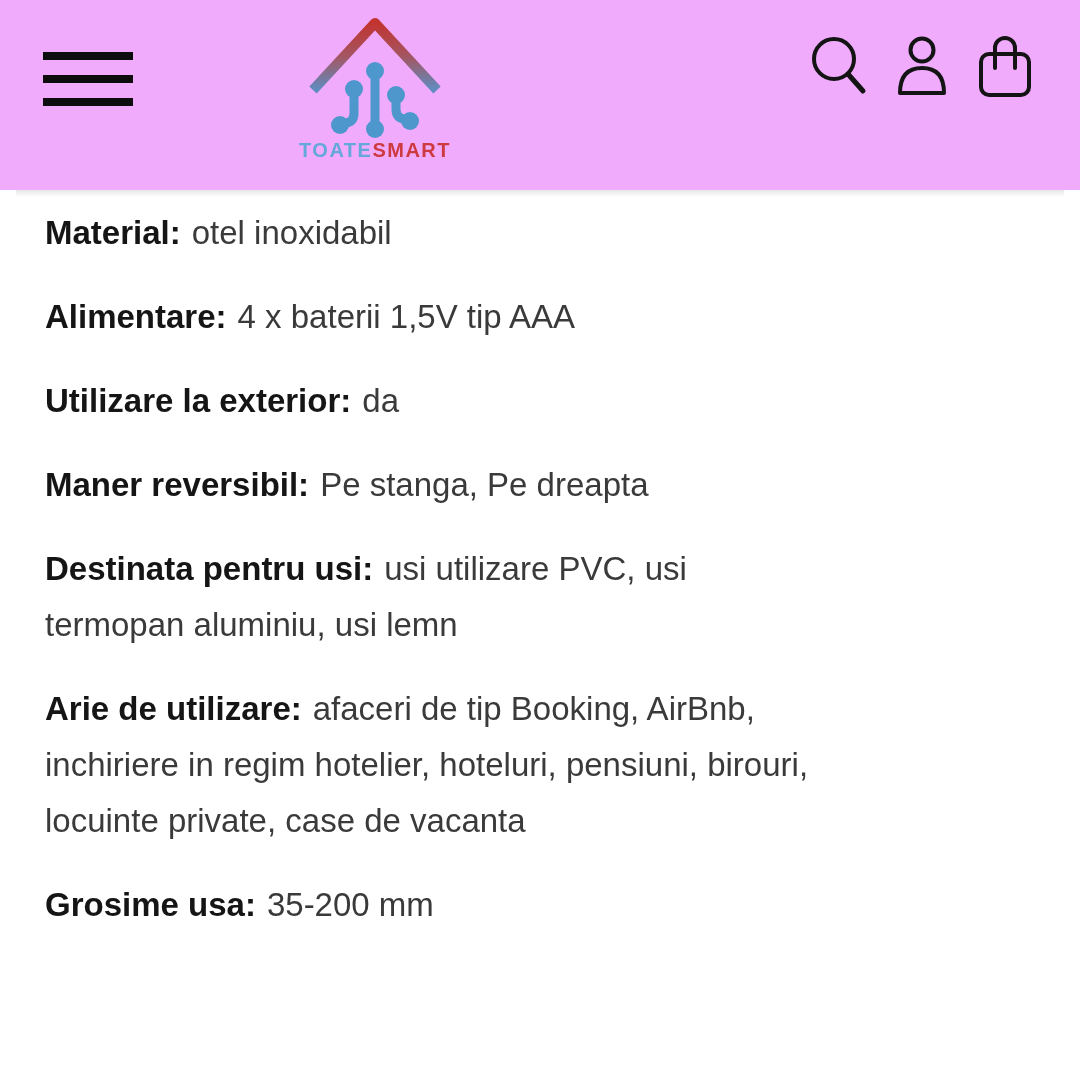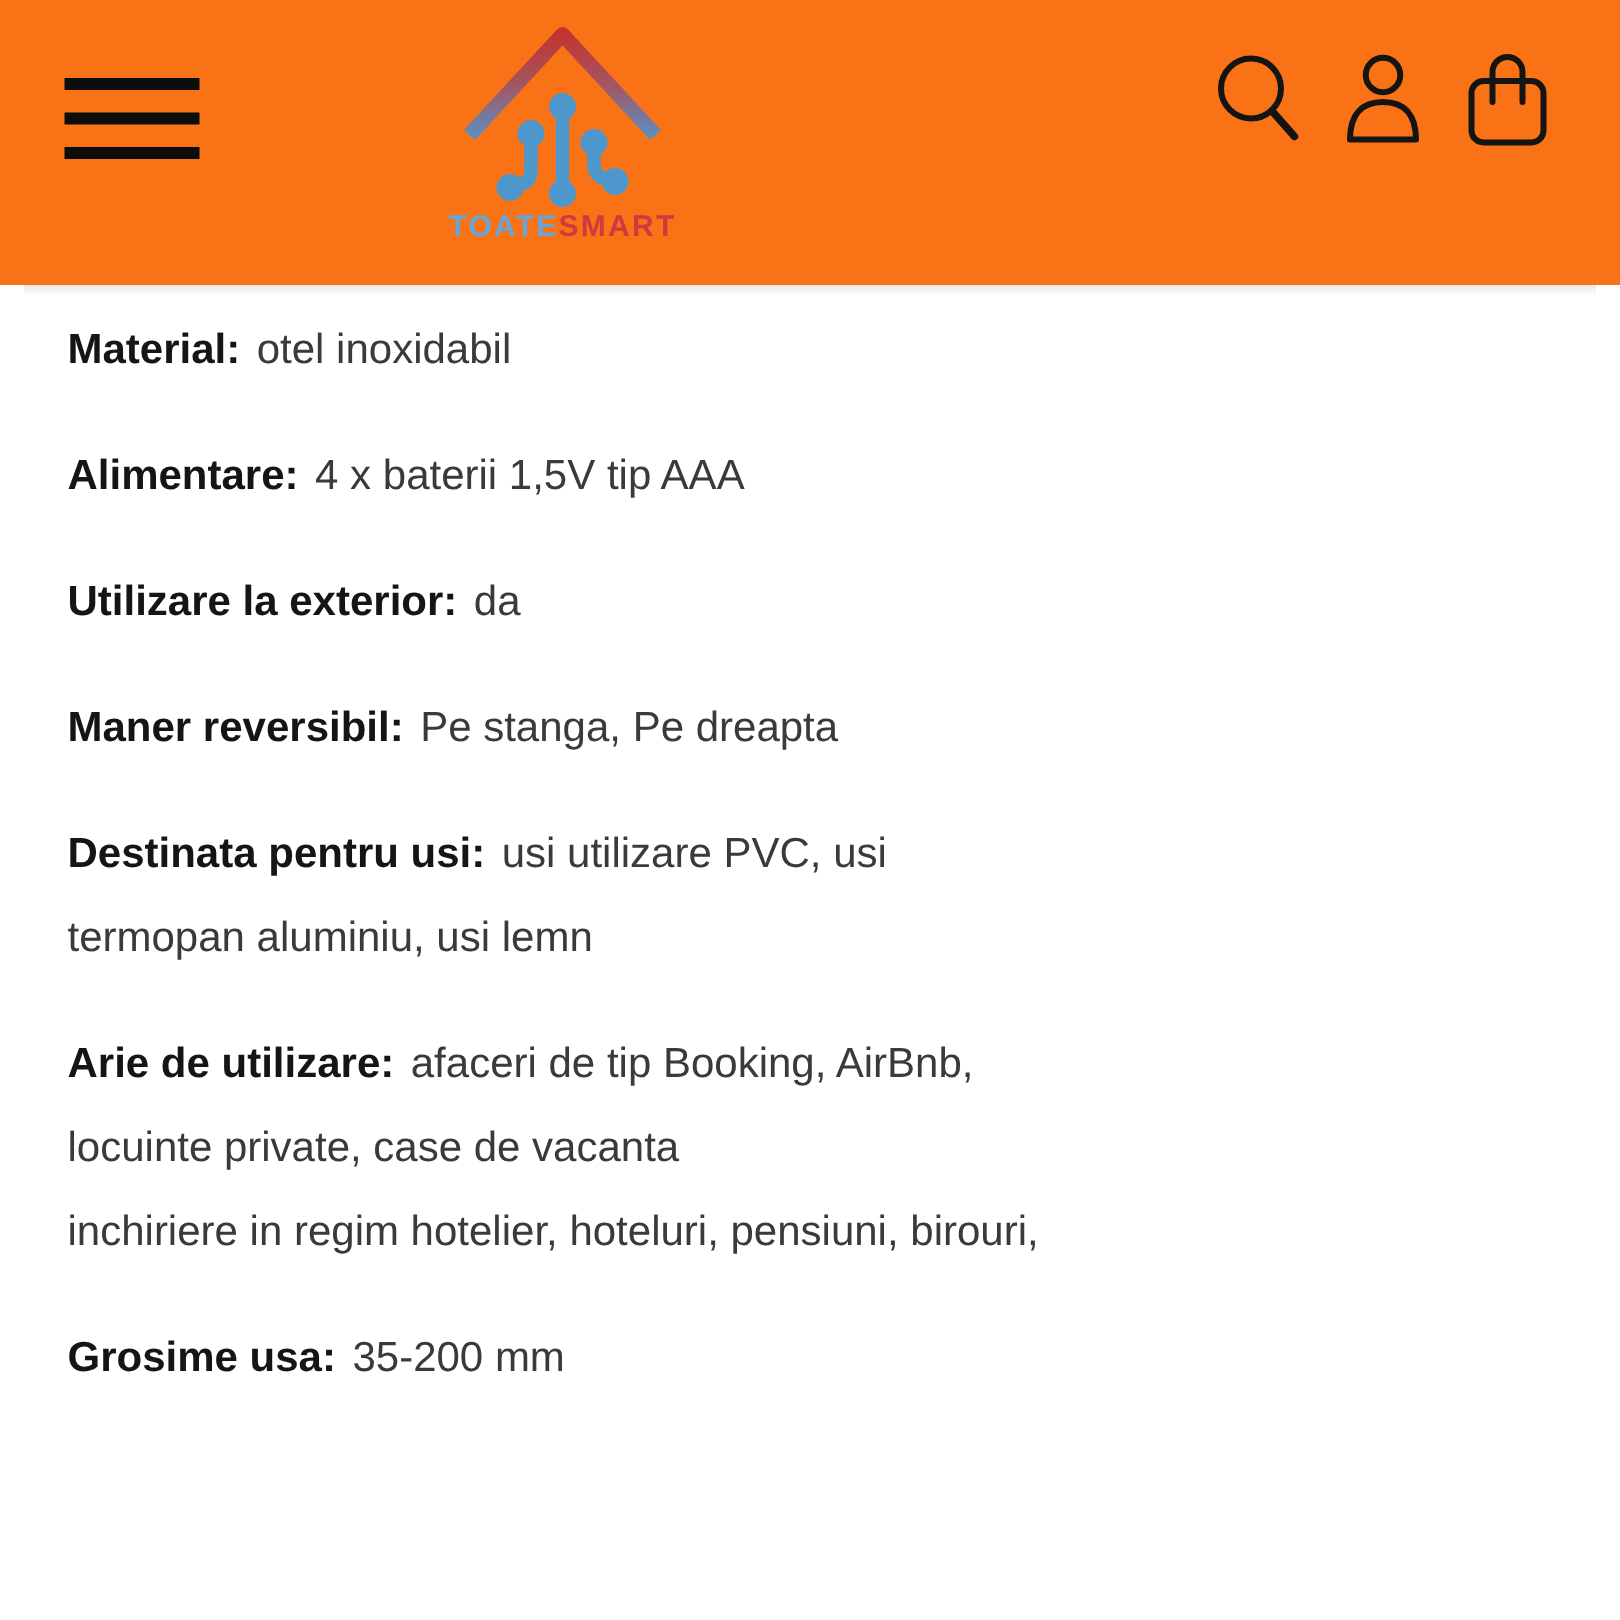--- a/index.html
+++ b/index.html
@@ -5,21 +5,21 @@
   * { box-sizing: border-box; }
   html, body { margin: 0; padding: 0; }
   body {
     width: 1080px; height: 1080px;
     background: #ffffff;
     font-family: "Liberation Sans", sans-serif;
     overflow: hidden;
   }
 
   
-  .header { position: relative; height: 190px; background: #f97316; }
+  .header { position: relative; height: 190px; background: #f0abfc; }
 
   .hamburger {
     position: absolute; left: 43px; top: 52px;
     width: 90px; height: 55px; cursor: pointer;
     background: none; border: none; padding: 0;
   }
   .hamburger .bar { position: absolute; left: 0; width: 90px; height: 8px; background: #0d0d0d; }
   .hamburger .bar:nth-child(1) { top: 0; }
   .hamburger .bar:nth-child(2) { top: 23px; }
   .hamburger .bar:nth-child(3) { top: 46px; }
@@ -39,21 +39,21 @@
   .header-shadow {
     height: 7px; margin: 0 16px;
     background: linear-gradient(to bottom, #e7e7e7, rgba(255,255,255,0));
   }
 
   
   .content { padding: 8px 45px 0 45px; }
   .spec-row {
     position: relative;
     margin: 0 0 28px 0;
-    font-size: 28px; line-height: 56px;
+    font-size: 33px; line-height: 56px;
     color: #3a3a3a;
   }
   .spec-line { white-space: nowrap; }
   .spec-label { font-weight: bold; color: #151515; margin-right: 11px; }
   .red-underline {
     position: absolute; left: -12px; top: 57px;
     width: 622px; height: 17px;
     background: #cf1d20;
   }
 </style>
@@ -147,22 +147,22 @@
     <div class="spec-line"><span class="spec-label">Maner reversibil:</span><span class="spec-value">Pe stanga, Pe dreapta</span></div>
   </div>
 
   <div class="spec-row">
     <div class="spec-line"><span class="spec-label">Destinata pentru usi:</span><span class="spec-value">usi utilizare PVC, usi</span></div>
     <div class="spec-line spec-value">termopan aluminiu, usi lemn</div>
   </div>
 
   <div class="spec-row">
     <div class="spec-line"><span class="spec-label">Arie de utilizare:</span><span class="spec-value">afaceri de tip Booking, AirBnb,</span></div>
+    <div class="spec-line spec-value">inchiriere in regim hotelier, hoteluri, pensiuni, birouri,</div>
     <div class="spec-line spec-value">locuinte private, case de vacanta</div>
-    <div class="spec-line spec-value">inchiriere in regim hotelier, hoteluri, pensiuni, birouri,</div>
   </div>
 
 
   <div class="spec-row">
     <div class="spec-line"><span class="spec-label">Grosime usa:</span><span class="spec-value">35-200 mm</span></div>
   </div>
 
 </div>
 
 </body></html>

